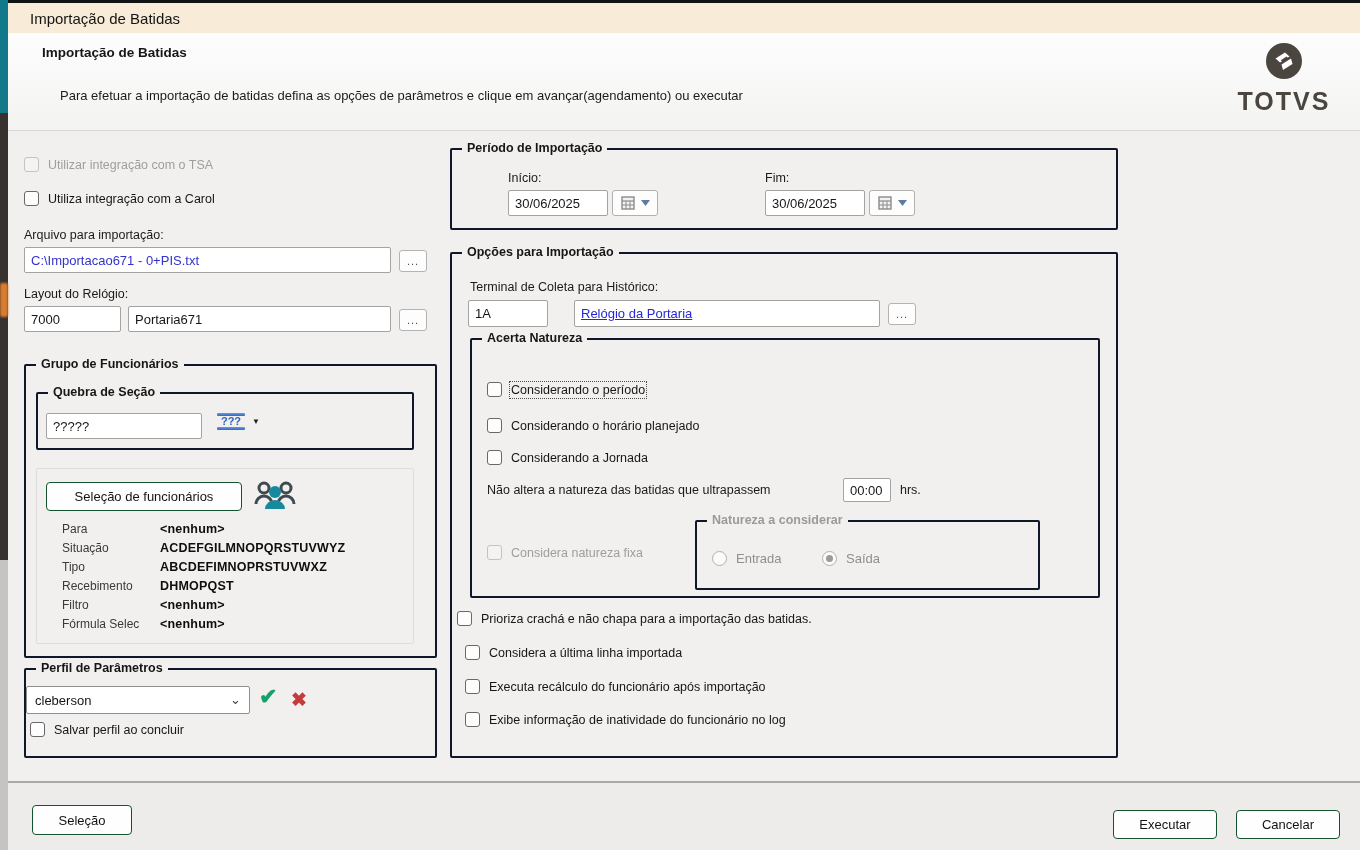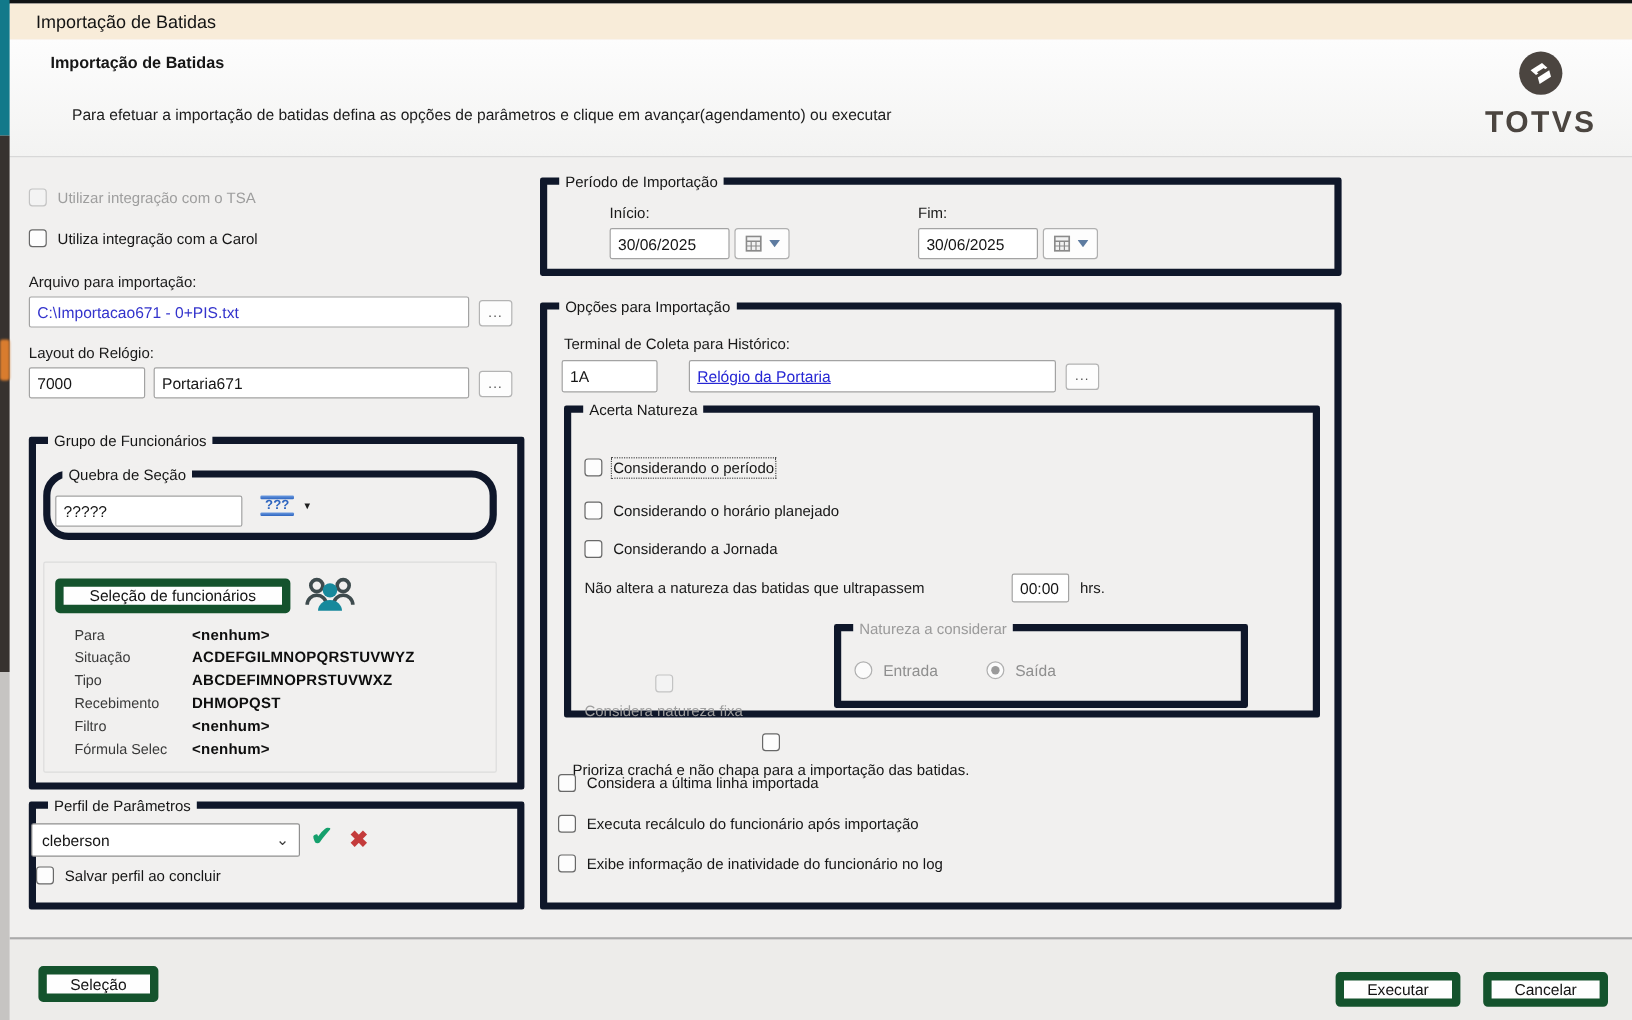--- a/index.html
+++ b/index.html
@@ -25,23 +25,23 @@
   .header .htitle{position:absolute;left:34px;top:12px;font-size:13.5px;font-weight:bold;color:#161616;}
   .header .hsub{position:absolute;left:52px;top:55px;font-size:13px;color:#1c1c1c;}
   .logo{position:absolute;right:16px;top:8px;width:120px;text-align:center;}
   .logo .mark{font-size:25px;font-weight:bold;letter-spacing:2px;color:#4b4540;margin-top:2px;}
 
   
   .lbl{position:absolute;font-size:12.5px;color:#1a1a1a;white-space:nowrap;}
   .inp{position:absolute;background:#fff;border:1px solid #a3a3a3;border-radius:2px;font-size:13px;color:#161616;display:flex;align-items:center;padding:0 6px;box-sizing:border-box;white-space:nowrap;overflow:hidden;}
   .inp.blue{color:#3333cc;}
   .dots{position:absolute;background:#fdfdfd;border:1px solid #b3b3b3;border-radius:3px;color:#4c4c4c;font-size:11px;display:flex;align-items:center;justify-content:center;letter-spacing:1px;box-sizing:border-box;}
-  .btn{position:absolute;background:#fefefe;border:7px solid #14532d;border-radius:4px;font-size:13px;color:#141414;display:flex;align-items:center;justify-content:center;box-sizing:border-box;}
-
-  .grp{position:absolute;border:6px solid #0f172a;border-radius:2px;box-sizing:border-box;}
+  .btn{position:absolute;background:#fefefe;border:1px solid #14532d;border-radius:4px;font-size:13px;color:#141414;display:flex;align-items:center;justify-content:center;box-sizing:border-box;}
+
+  .grp{position:absolute;border:2px solid #0f172a;border-radius:2px;box-sizing:border-box;font-weight:bold;}
   .gtitle{position:absolute;top:-9px;left:10px;background:#f1f0ef;padding:0 5px;font-size:12.5px;color:#161616;white-space:nowrap;}
   .gtitle.gray{color:#9a9a9a;}
 
   .cb{position:absolute;display:flex;align-items:center;gap:9px;font-size:12.5px;color:#161616;white-space:nowrap;}
   .cb .box{width:15px;height:15px;border:1px solid #686868;border-radius:3px;background:#fdfdfd;flex:none;box-sizing:border-box;}
   .cb.disabled{color:#9e9e9e;}
   .cb.disabled .box{border-color:#c3c3c3;background:#f3f3f3;}
   .focusbox{outline:1px dotted #4a4a4a;outline-offset:1px;}
 
   .radio{display:flex;align-items:center;gap:9px;font-size:13px;color:#8f8f8f;position:absolute;white-space:nowrap;}
@@ -130,21 +130,21 @@
     <span>Portaria671</span>
   </div>
   <div class="dots" style="left:399px;top:309px;width:28px;height:22px;">
     <span>...</span>
   </div>
 
   <div class="grp" style="left:24px;top:364px;width:413px;height:294px;">
     <span class="gtitle">Grupo de Funcionários</span>
   </div>
 
-  <div class="grp" style="left:36px;top:392px;width:378px;height:58px;border-radius:21px;">
+  <div class="grp" style="left:36px;top:392px;width:378px;height:58px;">
     <span class="gtitle">Quebra de Seção</span>
   </div>
   <div class="inp" style="left:46px;top:413px;width:156px;height:26px;">
     <span>?????</span>
   </div>
   <div class="qbtn" style="left:216px;top:413px;">
     <span class="qicon">
       <span class="bar"></span>
       <span class="qtxt">???</span>
       <span class="bar"></span>
@@ -273,38 +273,38 @@
     <span class="box"></span>
     <span>Considerando a Jornada</span>
   </div>
 
   <div class="lbl" style="left:487px;top:483px;">Não altera a natureza das batidas que ultrapassem</div>
   <div class="inp" style="left:843px;top:478px;width:48px;height:24px;">
     <span>00:00</span>
   </div>
   <div class="lbl" style="left:900px;top:483px;">hrs.</div>
 
-  <div class="cb disabled" style="left:487px;top:562px;flex-direction:column;">
+  <div class="cb disabled" style="left:487px;top:545px;">
     <span class="box"></span>
     <span>Considera natureza fixa</span>
   </div>
 
   <div class="grp" style="left:695px;top:520px;width:345px;height:70px;">
     <span class="gtitle gray">Natureza a considerar</span>
   </div>
   <div class="radio" style="left:712px;top:551px;">
     <span class="dot"></span>
     <span>Entrada</span>
   </div>
   <div class="radio sel" style="left:822px;top:551px;">
     <span class="dot"></span>
     <span>Saída</span>
   </div>
 
-  <div class="cb" style="left:477px;top:611px;flex-direction:column;">
+  <div class="cb" style="left:457px;top:611px;">
     <span class="box"></span>
     <span>Prioriza crachá e não chapa para a importação das batidas.</span>
   </div>
   <div class="cb" style="left:465px;top:645px;">
     <span class="box"></span>
     <span>Considera a última linha importada</span>
   </div>
   <div class="cb" style="left:465px;top:679px;">
     <span class="box"></span>
     <span>Executa recálculo do funcionário após importação</span>

